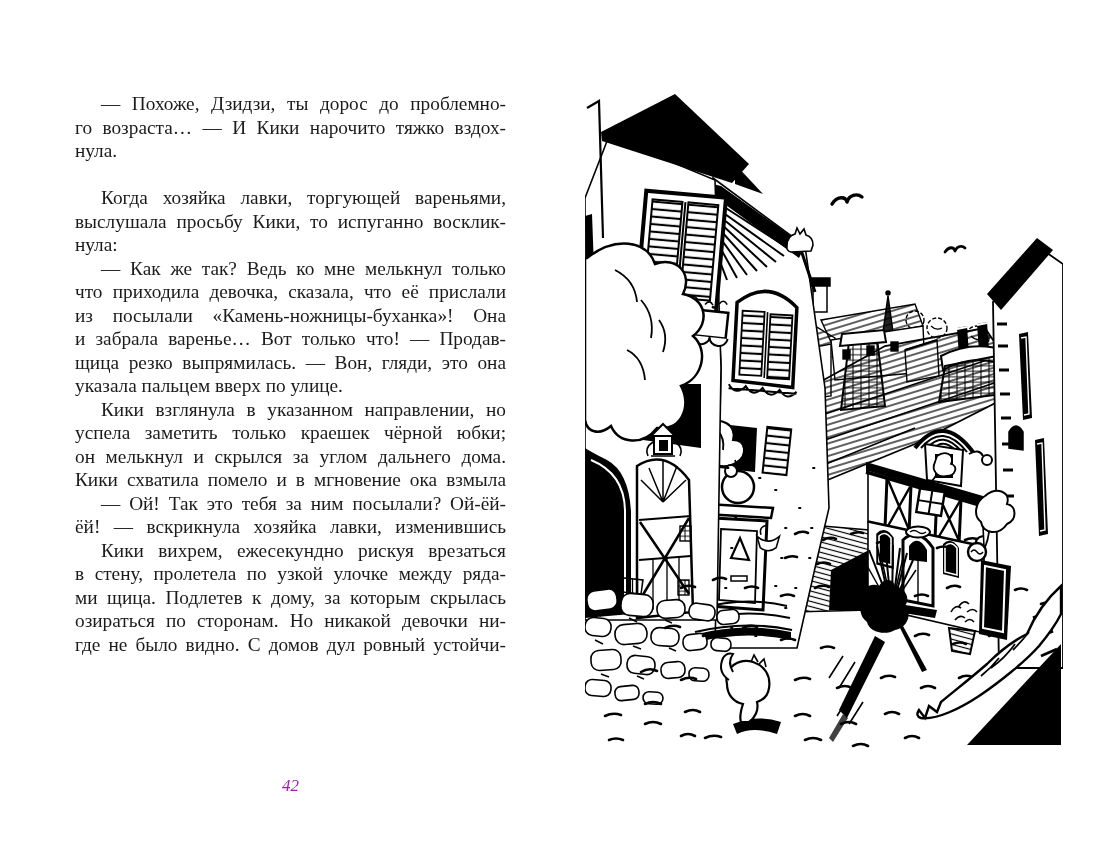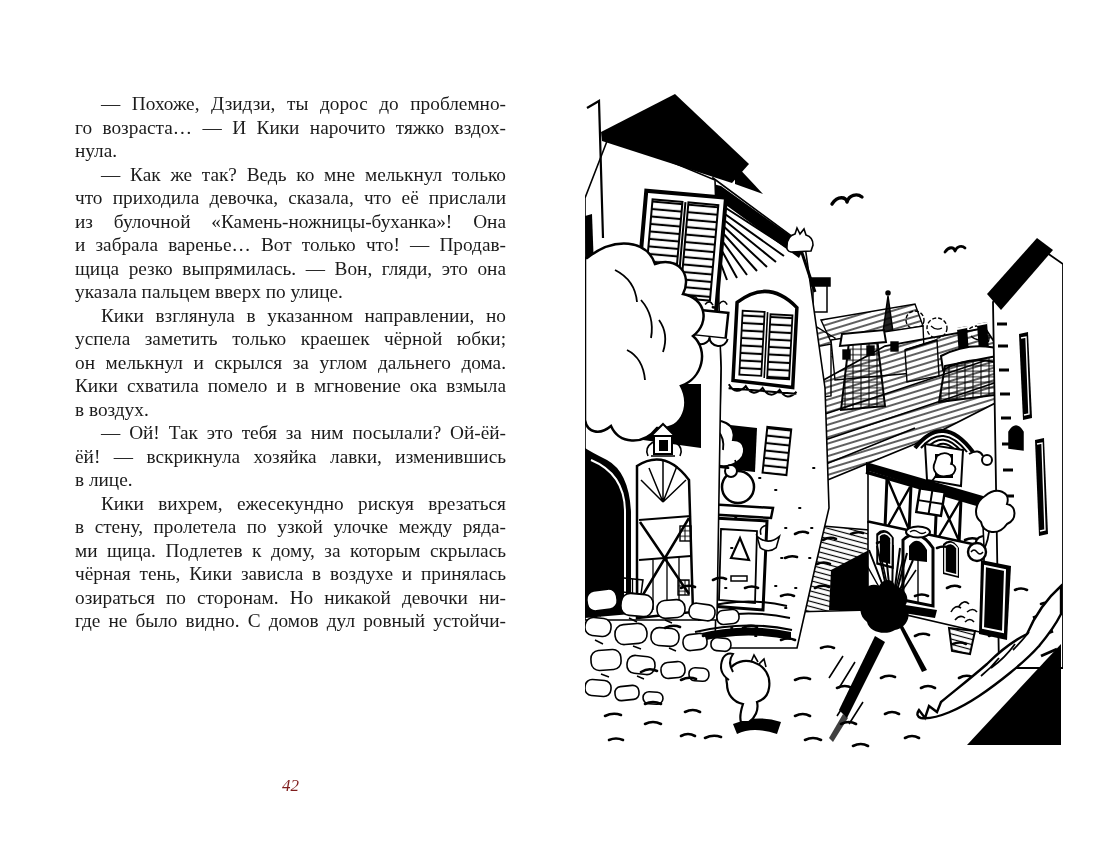--- a/index.html
+++ b/index.html
@@ -11,59 +11,61 @@
   .text-col{
     position:absolute;left:75px;top:92px;width:431px;
     font-size:19.3px;line-height:23.5px;
   }
   .line{text-align:justify;text-align-last:justify;white-space:normal;}
   .line.endline{text-align-last:left;}
   .line.first{text-indent:26px;}
   .para.gap{margin-top:23.5px;}
   .pageno{
     position:absolute;left:75px;top:776px;width:431px;text-align:center;
-    font-style:italic;font-size:17px;color:#7f1d1d;
+    font-style:italic;font-size:17px;color:#a21caf;
   }
   .illustration{position:absolute;left:585px;top:88px;width:478px;height:672px;}
   svg *{vector-effect:none;}
 </style>
 </head>
 <body>
 
 <div class="text-col">
     <div class="para">
       <div class="line first">— Похоже, Дзидзи, ты дорос до проблемно-</div>
       <div class="line">го возраста… — И Кики нарочито тяжко вздох-</div>
       <div class="line endline">нула.</div>
     </div>
+    <div class="para gap">
+      <div class="line first">Когда хозяйка лавки, торгующей вареньями,</div>
+      <div class="line">выслушала просьбу Кики, то испуганно восклик-</div>
+      <div class="line endline">нула:</div>
+    </div>
     <div class="para">
       <div class="line first">— Как же так? Ведь ко мне мелькнул только</div>
       <div class="line">что приходила девочка, сказала, что её прислали</div>
-      <div class="line">из булочной «Камень-ножницы-буханка»! Она</div>
+      <div class="line">из посылали «Камень-ножницы-буханка»! Она</div>
       <div class="line">и забрала варенье… Вот только что! — Продав-</div>
       <div class="line">щица резко выпрямилась. — Вон, гляди, это она</div>
       <div class="line endline">указала пальцем вверх по улице.</div>
     </div>
     <div class="para">
       <div class="line first">Кики взглянула в указанном направлении, но</div>
       <div class="line">успела заметить только краешек чёрной юбки;</div>
       <div class="line">он мелькнул и скрылся за углом дальнего дома.</div>
       <div class="line">Кики схватила помело и в мгновение ока взмыла</div>
-      <div class="line endline">в воздух.</div>
     </div>
     <div class="para">
       <div class="line first">— Ой! Так это тебя за ним посылали? Ой-ёй-</div>
       <div class="line">ёй! — вскрикнула хозяйка лавки, изменившись</div>
-      <div class="line endline">в лице.</div>
     </div>
     <div class="para">
       <div class="line first">Кики вихрем, ежесекундно рискуя врезаться</div>
       <div class="line">в стену, пролетела по узкой улочке между ряда-</div>
       <div class="line">ми щица. Подлетев к дому, за которым скрылась</div>
-      <div class="line">чёрная тень, Кики зависла в воздухе и принялась</div>
       <div class="line">озираться по сторонам. Но никакой девочки ни-</div>
       <div class="line">где не было видно. С домов дул ровный устойчи-</div>
     </div>
   </div>
 <div class="pageno">42</div>
 
 <svg class="illustration" viewBox="0 0 478 672" xmlns="http://www.w3.org/2000/svg">
   <defs>
     <pattern id="tiles" width="6" height="6" patternUnits="userSpaceOnUse" patternTransform="rotate(-17)">
       <path d="M0,3 H6" stroke="#000" stroke-width="1.25"></path>

